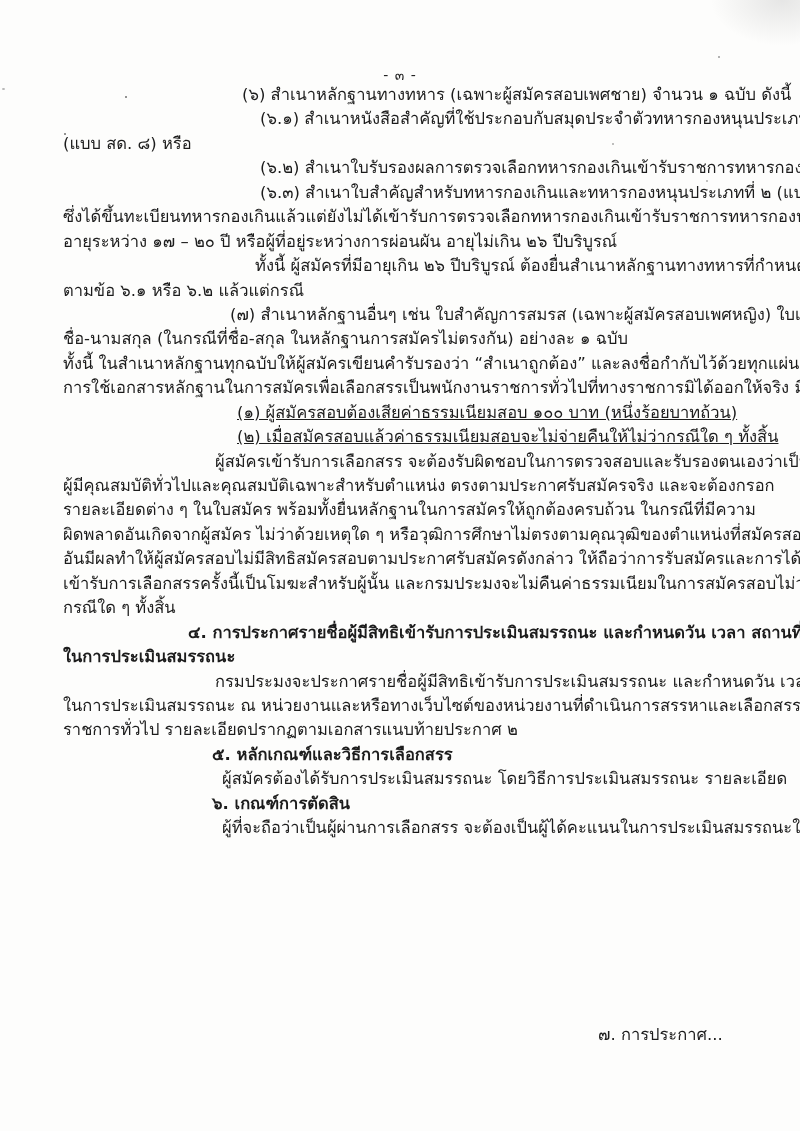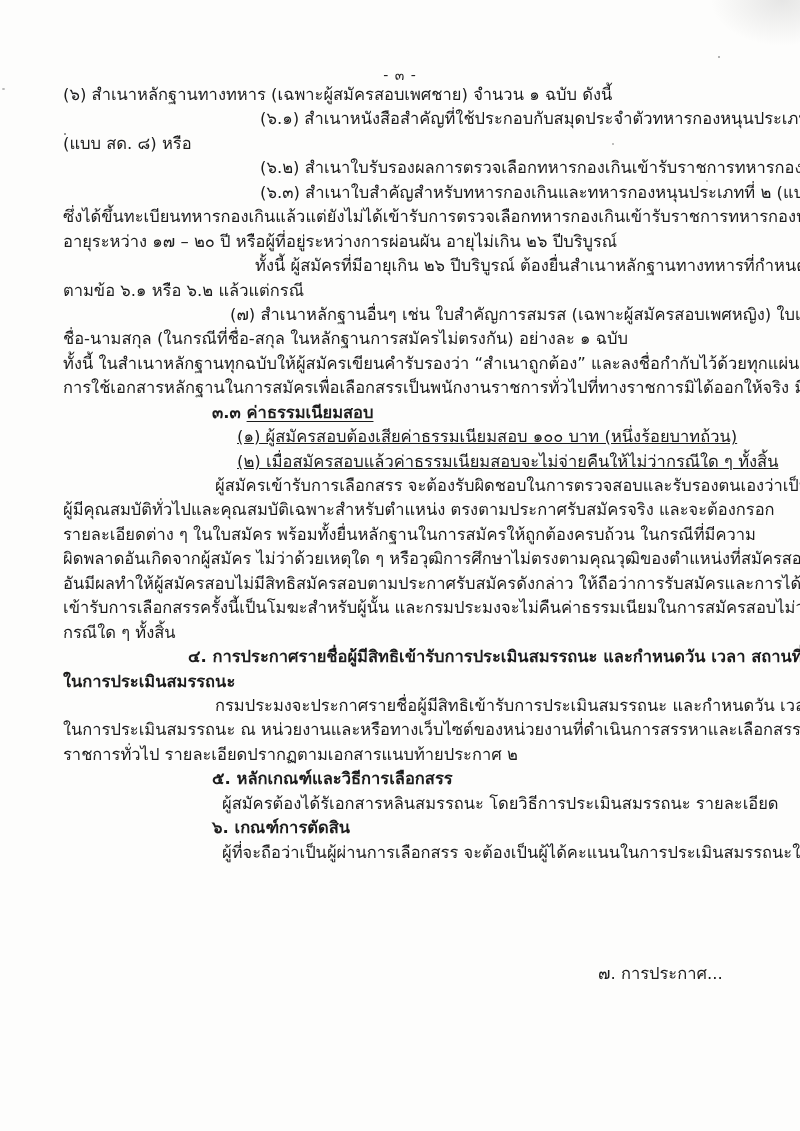--- a/index.html
+++ b/index.html
@@ -16,33 +16,33 @@
     position:absolute;top:64px;left:0;width:100%;
     text-align:center;font-size:14px;letter-spacing:1px;color:#222;
   }
   .doc-body{
     position:absolute;top:83px;left:63px;width:676px;
     font-size:16.5px;line-height:24.45px;
   }
   .ln{white-space:nowrap;height:24.45px;}
   
   .i0{margin-left:0;}
-  .iA{}   
+  .iA{margin-left:179px;}   
   .iB{margin-left:197px;}   
   .iC{margin-left:192px;}   
   .iD{margin-left:167px;}   
   .iH{margin-left:149px;}   
   .iP{margin-left:174px;text-decoration:underline;}   
   .iQ{margin-left:152px;}   
   .iR{margin-left:159px;}   
   .iS{margin-left:125px;}   
   .b{font-weight:bold;}
   .u{text-decoration:underline;text-underline-offset:3px;}
   .continuation{
-    position:absolute;top:960px;left:598px;
+    position:absolute;top:1021px;left:598px;
     font-size:16.5px;color:#1c1c1c;
   }
   
   .smudge{
     position:absolute;top:0;right:0;width:90px;height:46px;
     background:radial-gradient(ellipse at 80% 0%, rgba(160,160,160,.25), rgba(255,255,255,0) 70%);
   }
   .speck{position:absolute;background:#6f6f6f;border-radius:50%;}
   .s1{top:96px;left:125px;width:2px;height:2px;}
   .s2{top:133px;left:64px;width:2px;height:2px;}
@@ -74,21 +74,20 @@
     <div class="ln iB">(๖.๓) สำเนาใบสำคัญสำหรับทหารกองเกินและทหารกองหนุนประเภทที่ ๒ (แบบ สด. ๙)</div>
     <div class="ln i0">ซึ่งได้ขึ้นทะเบียนทหารกองเกินแล้วแต่ยังไม่ได้เข้ารับการตรวจเลือกทหารกองเกินเข้ารับราชการทหารกองประจำการ</div>
     <div class="ln i0">อายุระหว่าง ๑๗ – ๒๐ ปี หรือผู้ที่อยู่ระหว่างการผ่อนผัน อายุไม่เกิน ๒๖ ปีบริบูรณ์</div>
     <div class="ln iC">ทั้งนี้ ผู้สมัครที่มีอายุเกิน ๒๖ ปีบริบูรณ์ ต้องยื่นสำเนาหลักฐานทางทหารที่กำหนด</div>
     <div class="ln i0">ตามข้อ ๖.๑ หรือ ๖.๒ แล้วแต่กรณี</div>
     <div class="ln iD">(๗) สำเนาหลักฐานอื่นๆ เช่น ใบสำคัญการสมรส (เฉพาะผู้สมัครสอบเพศหญิง) ใบเปลี่ยน</div>
     <div class="ln i0">ชื่อ-นามสกุล (ในกรณีที่ชื่อ-สกุล ในหลักฐานการสมัครไม่ตรงกัน) อย่างละ ๑ ฉบับ</div>
     <div class="ln i0">ทั้งนี้ ในสำเนาหลักฐานทุกฉบับให้ผู้สมัครเขียนคำรับรองว่า “สำเนาถูกต้อง” และลงชื่อกำกับไว้ด้วยทุกแผ่น และ</div>
     <div class="ln i0">การใช้เอกสารหลักฐานในการสมัครเพื่อเลือกสรรเป็นพนักงานราชการทั่วไปที่ทางราชการมิได้ออกให้จริง มีความผิด</div>
 
-    <div class="ln iH b"><span>๓.๓</span> <span class="u">ค่าธรรมเนียมสอบ</span></div>
 
     <div class="ln iP">(๑) ผู้สมัครสอบต้องเสียค่าธรรมเนียมสอบ ๑๐๐ บาท (หนึ่งร้อยบาทถ้วน)</div>
     <div class="ln iP">(๒) เมื่อสมัครสอบแล้วค่าธรรมเนียมสอบจะไม่จ่ายคืนให้ไม่ว่ากรณีใด ๆ ทั้งสิ้น</div>
 
 
     <div class="ln iQ">ผู้สมัครเข้ารับการเลือกสรร จะต้องรับผิดชอบในการตรวจสอบและรับรองตนเองว่าเป็น</div>
     <div class="ln i0">ผู้มีคุณสมบัติทั่วไปและคุณสมบัติเฉพาะสำหรับตำแหน่ง ตรงตามประกาศรับสมัครจริง และจะต้องกรอก</div>
     <div class="ln i0">รายละเอียดต่าง ๆ ในใบสมัคร พร้อมทั้งยื่นหลักฐานในการสมัครให้ถูกต้องครบถ้วน ในกรณีที่มีความ</div>
     <div class="ln i0">ผิดพลาดอันเกิดจากผู้สมัคร ไม่ว่าด้วยเหตุใด ๆ หรือวุฒิการศึกษาไม่ตรงตามคุณวุฒิของตำแหน่งที่สมัครสอบ</div>
     <div class="ln i0">อันมีผลทำให้ผู้สมัครสอบไม่มีสิทธิสมัครสอบตามประกาศรับสมัครดังกล่าว ให้ถือว่าการรับสมัครและการได้</div>
@@ -96,21 +95,21 @@
     <div class="ln i0">กรณีใด ๆ ทั้งสิ้น</div>
 
     <div class="ln iS b">๔. การประกาศรายชื่อผู้มีสิทธิเข้ารับการประเมินสมรรถนะ และกำหนดวัน เวลา สถานที่</div>
     <div class="ln i0 b">ในการประเมินสมรรถนะ</div>
 
     <div class="ln iQ">กรมประมงจะประกาศรายชื่อผู้มีสิทธิเข้ารับการประเมินสมรรถนะ และกำหนดวัน เวลา สถานที่</div>
     <div class="ln i0">ในการประเมินสมรรถนะ ณ หน่วยงานและหรือทางเว็บไซต์ของหน่วยงานที่ดำเนินการสรรหาและเลือกสรรพนักงาน</div>
     <div class="ln i0">ราชการทั่วไป รายละเอียดปรากฏตามเอกสารแนบท้ายประกาศ ๒</div>
 
     <div class="ln iH b">๕. หลักเกณฑ์และวิธีการเลือกสรร</div>
-    <div class="ln iR">ผู้สมัครต้องได้รัเอกสารหลินสมรรถนะ โดยวิธีการประเมินสมรรถนะ รายละเอียด</div>
+    <div class="ln iR">ผู้สมัครต้องได้รับการประเมินสมรรถนะ โดยวิธีการประเมินสมรรถนะ รายละเอียด</div>
 
     <div class="ln iH b">๖. เกณฑ์การตัดสิน</div>
     <div class="ln iR">ผู้ที่จะถือว่าเป็นผู้ผ่านการเลือกสรร จะต้องเป็นผู้ได้คะแนนในการประเมินสมรรถนะในแต่ละวิธี</div>
   </div>
 
   <div class="continuation">๗. การประกาศ...</div>
 
 </div>
 
 </body></html>

